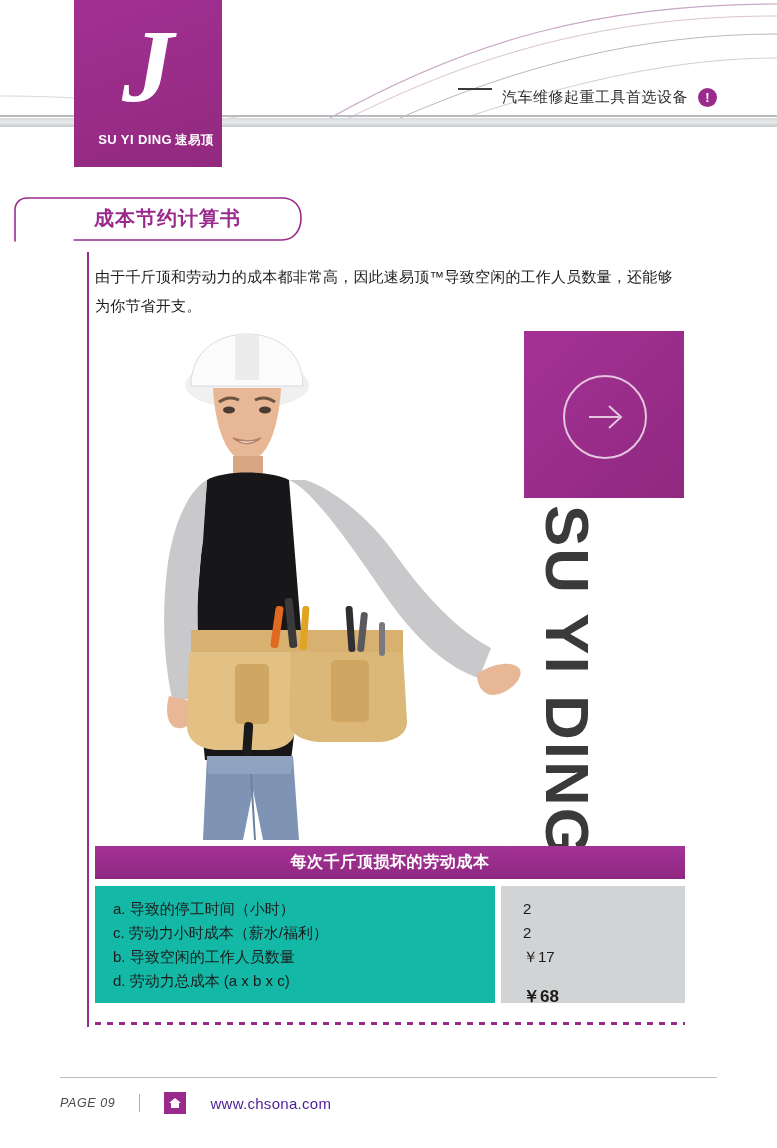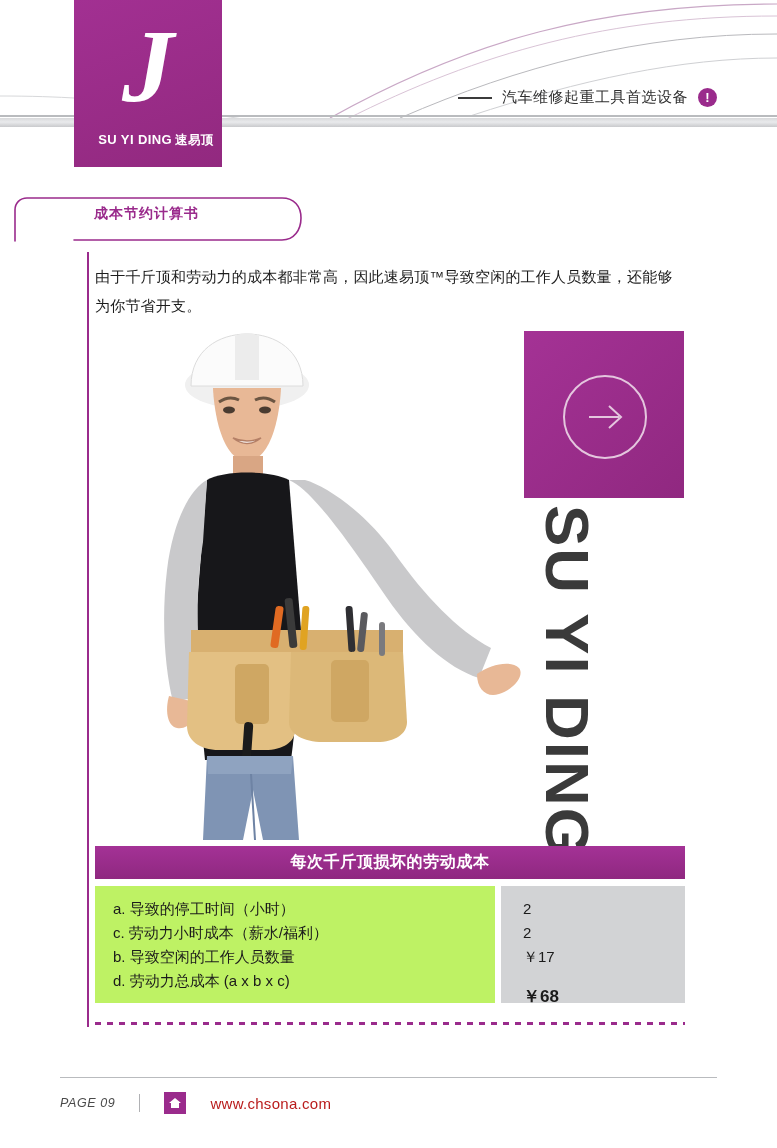--- a/index.html
+++ b/index.html
@@ -98,21 +98,21 @@
     font-weight: 700;
     margin-left: 3px;
   }
 
   
   .tagline {
     position: absolute;
     right: 60px;
     top: 88px;
     display: flex;
-    align-items: center;
+    align-items: flex-start;
     gap: 10px;
     z-index: 6;
   }
   .tagline .dash {
     display: inline-block;
     width: 34px;
     height: 2px;
     background: #3b3b3b;
   }
   .tagline .txt {
@@ -144,21 +144,21 @@
   }
   .ribbon-shape {
     position: absolute;
     left: 0;
     top: 0;
   }
   .ribbon-title {
     position: absolute;
     left: 80px;
     top: 9px;
-    font-size: 14px;
+    font-size: 20px;
     font-weight: 700;
     color: #9a2b8c;
     letter-spacing: 1px;
   }
 
   
   .intro {
     position: absolute;
     left: 95px;
     top: 262px;
@@ -237,21 +237,21 @@
     left: 95px;
     top: 886px;
     width: 590px;
     height: 117px;
     display: flex;
     gap: 6px;
   }
   .table-col-left {
     width: 400px;
     height: 117px;
-    background: #bef264;
+    background: #14b8a6;
     padding: 11px 0 0 18px;
     box-sizing: border-box;
   }
   .table-col-right {
     width: 184px;
     height: 117px;
     background: #d2d3d5;
     padding: 11px 0 0 22px;
     box-sizing: border-box;
   }
@@ -321,21 +321,21 @@
   .home-icon {
     width: 22px;
     height: 22px;
     background: #9a2b8c;
     display: inline-flex;
     align-items: center;
     justify-content: center;
   }
   .site-url {
     font-size: 15px;
-    color: #b91c1c;
+    color: #4c1d95;
     letter-spacing: 0.3px;
   }
 </style>
 </head>
 <body>
 
 <div class="page">
 
   <div class="header-band">
     <svg class="header-swoosh" viewBox="0 0 777 130" preserveAspectRatio="none">

